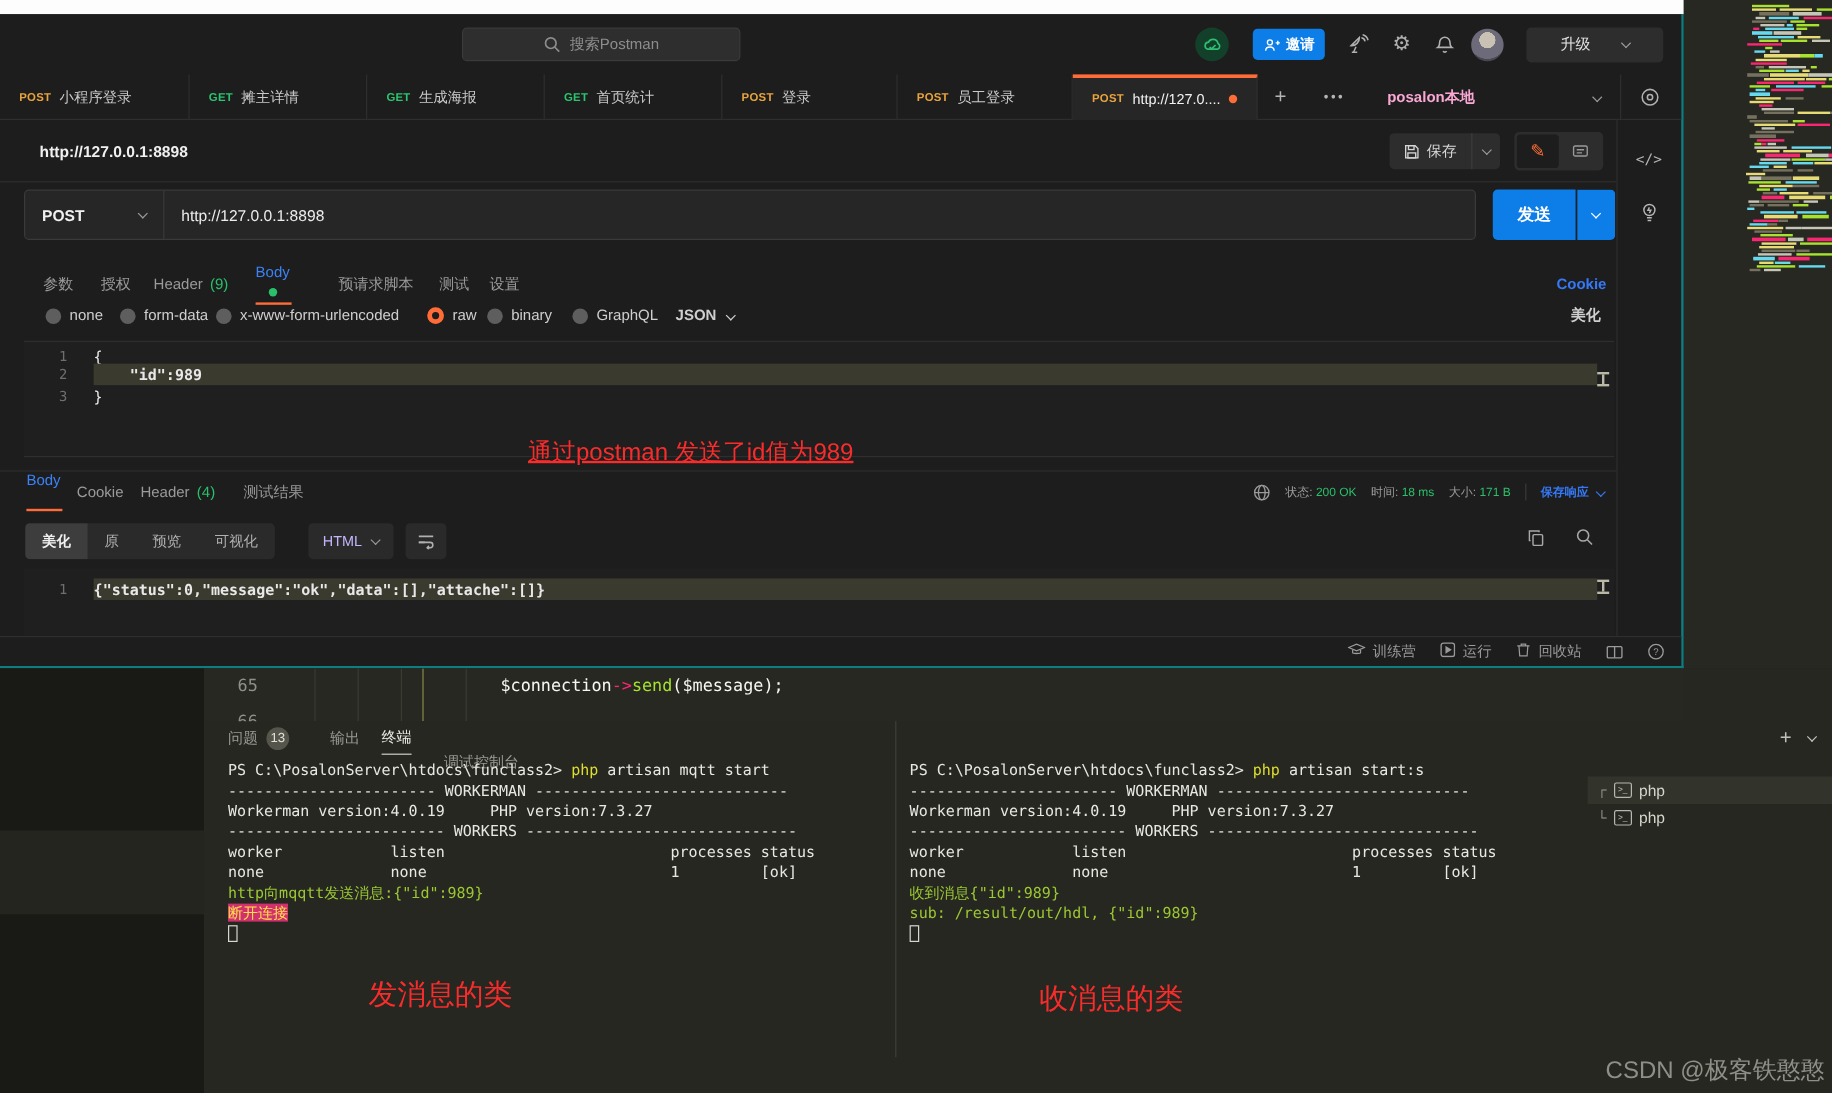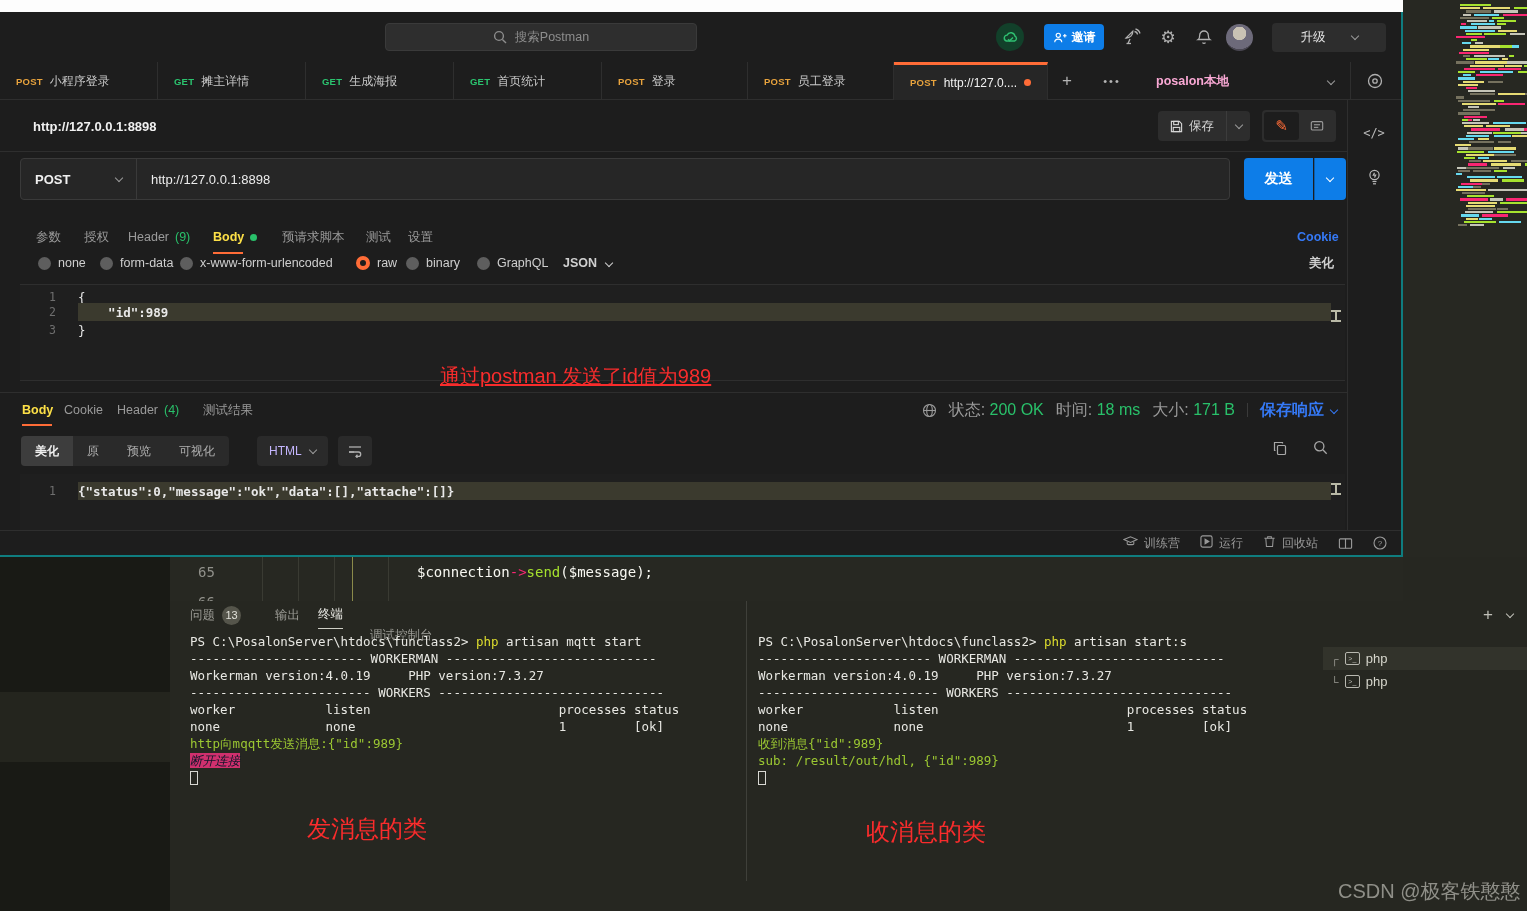--- a/index.html
+++ b/index.html
@@ -20,21 +20,21 @@
   
   .vs-right{left:1403px;top:0;width:124px;height:911px;background:#272822;}
   .mm{position:absolute;left:52px;top:4px;width:70px;}
   .mm-row{height:2.2px;margin-bottom:1px;white-space:nowrap;font-size:0;}
   .mm-b{display:inline-block;height:2.2px;vertical-align:top;}
 
   
   .white-strip{left:0;top:0;width:1403px;height:12px;background:#fdfdfd;}
   .pm{left:0;top:12px;width:1403px;height:545px;background:#1d1d1d;border-right:2px solid var(--teal-border);border-bottom:2px solid var(--teal-border);color:#d8d8d8;font-size:12.5px;}
   .pm-topbar{left:0;top:0;width:100%;height:50px;background:#1d1d1d;}
-  .pm-search{left:385px;top:11px;width:312px;height:28px;background:#2e2e2e;border:1px solid #3a3a3a;border-radius:4px;display:flex;align-items:center;justify-content:center;gap:8px;color:#8d8d8d;}
+  .pm-search{left:385px;top:11px;width:232px;height:28px;background:#2e2e2e;border:1px solid #3a3a3a;border-radius:4px;display:flex;align-items:center;justify-content:center;gap:8px;color:#8d8d8d;}
   .circle-cloud{left:996px;top:11px;width:28px;height:28px;border-radius:50%;background:#12402a;display:flex;align-items:center;justify-content:center;}
   .btn-invite{left:1044px;top:12px;width:60px;height:26px;border-radius:4px;background:var(--send-blue);color:#fff;display:flex;align-items:center;justify-content:center;gap:5px;font-size:12px;font-weight:bold;}
   .top-ico{top:15px;width:20px;height:20px;color:#b0b0b0;display:flex;align-items:center;justify-content:center;}
   .avatar{left:1226px;top:12px;width:27px;height:27px;border-radius:50%;background:radial-gradient(circle at 50% 35%,#c9c2b4 0 30%,#6d6a7a 31% 70%,#4a4752 71%);}
   .btn-upgrade{left:1272px;top:11px;width:114px;height:29px;background:#2d2d2d;border-radius:4px;color:#e4e4e4;display:flex;align-items:center;justify-content:center;gap:26px;font-size:12.5px;}
   .btn-upgrade .chev{color:#9a9a9a;margin-top:-3px;}
 
   .pm-tabbar{left:0;top:50px;width:100%;height:38px;background:#1d1d1d;border-bottom:1px solid #2e2e2e;}
   .rtab{position:absolute;top:0;height:38px;display:flex;align-items:center;gap:7px;padding-left:16px;border-right:1px solid #2e2e2e;font-size:12px;color:#c9c9c9;}
   .rtab .mth{font-size:9.5px;font-weight:bold;letter-spacing:.2px;}
@@ -61,39 +61,39 @@
   .urlrow-box{left:20px;top:146px;width:1210px;height:42px;background:#262626;border:1px solid #3a3a3a;border-radius:4px;display:flex;}
   .m-select{width:116px;border-right:1px solid #3a3a3a;display:flex;align-items:center;justify-content:space-between;padding:0 14px;font-weight:bold;font-size:13px;color:#f0f0f0;}
   .m-select .chev{color:#9a9a9a;margin-top:-2px;}
   .url-input{flex:1;display:flex;align-items:center;padding-left:14px;font-size:13px;color:#ececec;}
   .btn-send{left:1244px;top:146px;width:69px;height:42px;background:var(--send-blue);border-radius:4px 0 0 4px;color:#ffffff;font-weight:bold;font-size:14px;display:flex;align-items:center;justify-content:center;}
   .btn-sendchev{left:1313.5px;top:146px;width:32px;height:42px;background:var(--send-blue);border-radius:0 4px 4px 0;border-left:1px solid rgba(0,0,0,.25);color:#fff;display:flex;align-items:center;justify-content:center;}
   .btn-sendchev .chev{margin-top:-3px;}
 
   .reqtabs{left:0;top:208px;width:1347px;height:34px;}
   .qtab{position:absolute;top:0;height:34px;display:flex;align-items:center;gap:6px;color:#9a9a9a;}
-  .qtab.on{color:#fde047;font-weight:bold;}
+  .qtab.on{color:#3b82f6;font-weight:normal;flex-direction:column;}
   .cnt-green{color:var(--success-green);}
   .link{color:var(--link-blue);font-weight:bold;}
   .underline-orange{position:absolute;height:2px;background:var(--accent-orange);bottom:0;}
 
   .modes{left:0;top:236px;width:1347px;height:30px;}
   .mode{position:absolute;top:0;height:30px;display:flex;align-items:center;gap:7px;color:#cfcfcf;}
   .radio{width:13px;height:13px;border-radius:50%;background:#5e5e5e;}
   .radio.sel{width:14px;height:14px;background:#1d1d1d;border:4.5px solid var(--accent-orange);}
 
   .editor{left:20px;top:272px;width:1325px;height:97px;background:#1f1f1f;border:1px solid #2e2e2e;border-left:none;border-right:none;}
   .ed-row{position:relative;height:18px;display:flex;align-items:center;}
   .ed-num{width:58px;text-align:right;padding-right:22px;color:#6f6f6f;font-size:11.5px;}
   .ed-code{white-space:pre;font-size:12.5px;color:#e8e8e8;}
   .ed-hl{position:absolute;left:58px;right:14px;top:0;bottom:0;background:#3b3a2e;}
   .annot{color:var(--annotation-red);text-decoration:underline;}
 
   .resptabs{left:0;top:380px;width:1347px;height:34px;border-top:1px solid #2e2e2e;}
-  .resp-meta{position:absolute;right:10px;top:0;height:34px;display:flex;align-items:center;gap:12px;font-size:16px;color:#9a9a9a;}
+  .resp-meta{position:absolute;right:10px;top:0;height:34px;display:flex;align-items:center;gap:12px;font-size:10px;color:#9a9a9a;}
   .resp-meta .v{color:var(--success-green);}
   .sep-v{width:1px;height:14px;background:#3a3a3a;}
   .toolbar{left:21px;top:424px;height:30px;display:flex;gap:0;}
   .viewgrp{display:flex;background:#2a2a2a;border-radius:4px;overflow:hidden;height:30px;}
   .viewgrp .vseg{display:flex;align-items:center;padding:0 14px;color:#b0b0b0;font-size:12px;}
   .viewgrp .vseg.sel{background:#3d3d3d;color:#f0f0f0;font-weight:bold;}
   .fmt{margin-left:28px;height:30px;background:#2a2a2a;border-radius:4px;display:flex;align-items:center;gap:8px;padding:0 12px;color:#c4b5fd;font-size:12px;}
   .fmt .chev{color:#9a9a9a;margin-top:-2px;}
   .wrapbtn{margin-left:10px;width:34px;height:30px;background:#2a2a2a;border-radius:4px;display:flex;align-items:center;justify-content:center;color:#b0b0b0;}
   .resp-ico{position:absolute;top:428px;color:#a8a8a8;}
@@ -113,21 +113,21 @@
   .codeline{position:absolute;left:247px;top:7px;font-size:14px;white-space:pre;color:#f8f8f2;}
   .panelhdr{left:170px;top:44px;width:1357px;height:28px;display:flex;align-items:center;font-size:12.5px;color:#9a9a94;}
   .ptab{position:absolute;top:0;height:28px;display:flex;align-items:center;gap:7px;}
   .ptab.on{color:#eaeae5;border-bottom:1px solid #cfcfc6;}
   .badge{width:19px;height:19px;border-radius:50%;background:#55554b;color:#e2e2da;font-size:11px;display:flex;align-items:center;justify-content:center;}
   .phdr-ico{position:absolute;top:0;height:28px;display:flex;align-items:center;color:#c0c0b8;}
   .term{position:absolute;top:76px;font-size:12.5px;line-height:17px;}
   .tline{white-space:pre;height:17px;}
   .t-green{color:var(--terminal-green);}
   .t-cmd{color:var(--cmd-yellow);}
-  .t-hl{background:var(--highlight-pink);color:#0f172a;font-style:italic;}
+  .t-hl{background:var(--highlight-pink);color:#fde047;}
   .cursor{width:8px;height:14px;border:1px solid #d8d8d3;margin-top:2px;}
   .pane-div{left:746px;top:44px;width:1px;height:280px;background:#3f403a;}
   .term-list{left:1323px;top:90px;width:204px;font-size:13px;color:#d6d6cc;}
   .tl-row{height:23px;display:flex;align-items:center;gap:6px;padding-left:8px;}
   .tl-row.sel{background:#32332b;}
   .tl-pre{color:#9a9a94;font-size:11px;}
   .tl-ico{width:15px;height:13px;border:1px solid #b8b8b0;border-radius:2px;font-size:7px;line-height:11px;text-align:center;color:#b8b8b0;}
   .big-annot{position:absolute;font-size:24px;color:var(--annotation-red);}
   .watermark{position:absolute;left:1338px;top:321px;font-size:20px;color:#8f8f88;}
 </style>

